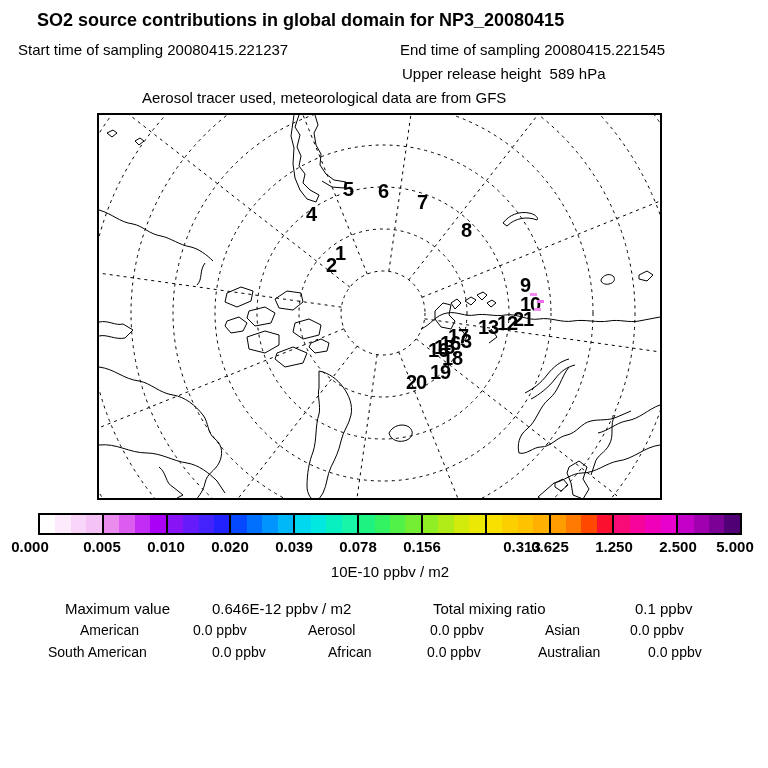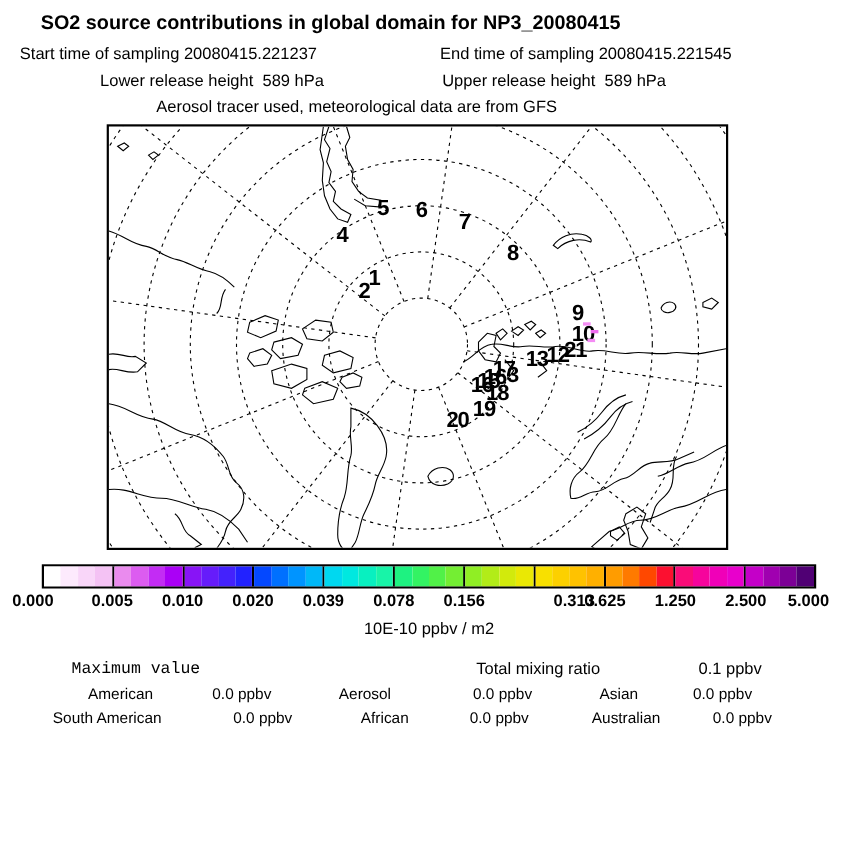--- a/index.html
+++ b/index.html
@@ -26,21 +26,20 @@
   .statB{font-size:14px;}
 </style>
 </head>
 <body>
 
 <div class="canvas">
 
   <div class="abs title" style="left:37px;top:10px;">SO2 source contributions in global domain for NP3_20080415</div>
   <div class="abs hline" style="left:18px;top:41px;">Start time of sampling 20080415.221237</div>
   <div class="abs hline" style="left:400px;top:41px;">End time of sampling 20080415.221545</div>
-  <div class="abs hline" style="left:91px;top:65px;">Lower release height  589 hPa</div>
   <div class="abs hline" style="left:402px;top:65px;">Upper release height  589 hPa</div>
   <div class="abs hline" style="left:142px;top:89px;">Aerosol tracer used, meteorological data are from GFS</div>
 
   <div class="map">
     <svg width="561" height="383" viewBox="0 0 561 383">
       <g id="graticule" stroke="#000" stroke-width="1" stroke-dasharray="3 4" fill="none">
           <circle cx="284" cy="198" r="42"></circle>
           <circle cx="284" cy="198" r="84"></circle>
           <circle cx="284" cy="198" r="126"></circle>
           <circle cx="284" cy="198" r="168"></circle>
@@ -204,21 +203,22 @@
       <span class="cb-tick" style="left: 358px;">0.078</span>
       <span class="cb-tick" style="left: 422px;">0.156</span>
       <span class="cb-tick" style="left: 486px; margin-left: 36px;">0.313</span>
       <span class="cb-tick" style="left: 550px;">0.625</span>
       <span class="cb-tick" style="left: 614px;">1.250</span>
       <span class="cb-tick" style="left: 678px;">2.500</span>
       <span class="cb-tick" style="left: 735px;">5.000</span>
     </div>
   <div class="abs unit" style="left:390px;top:563px;">10E-10 ppbv / m2</div>
 
-  <div class="abs statA" style="left:65px;top:600px;font-family:Liberation Mono, monospace;">Maximum value</div>
+  <div class="abs statA" style="left:65px;top:600px;">Maximum value</div>
+  <div class="abs statA" style="left:212px;top:600px;">0.646E-12 ppbv / m2</div>
   <div class="abs statA" style="left:433px;top:600px;">Total mixing ratio</div>
   <div class="abs statA" style="left:635px;top:600px;">0.1 ppbv</div>
 
   <div class="abs statB" style="left:80px;top:622px;">American</div>
   <div class="abs statB" style="left:193px;top:622px;">0.0 ppbv</div>
   <div class="abs statB" style="left:308px;top:622px;">Aerosol</div>
   <div class="abs statB" style="left:430px;top:622px;">0.0 ppbv</div>
   <div class="abs statB" style="left:545px;top:622px;">Asian</div>
   <div class="abs statB" style="left:630px;top:622px;">0.0 ppbv</div>
 

